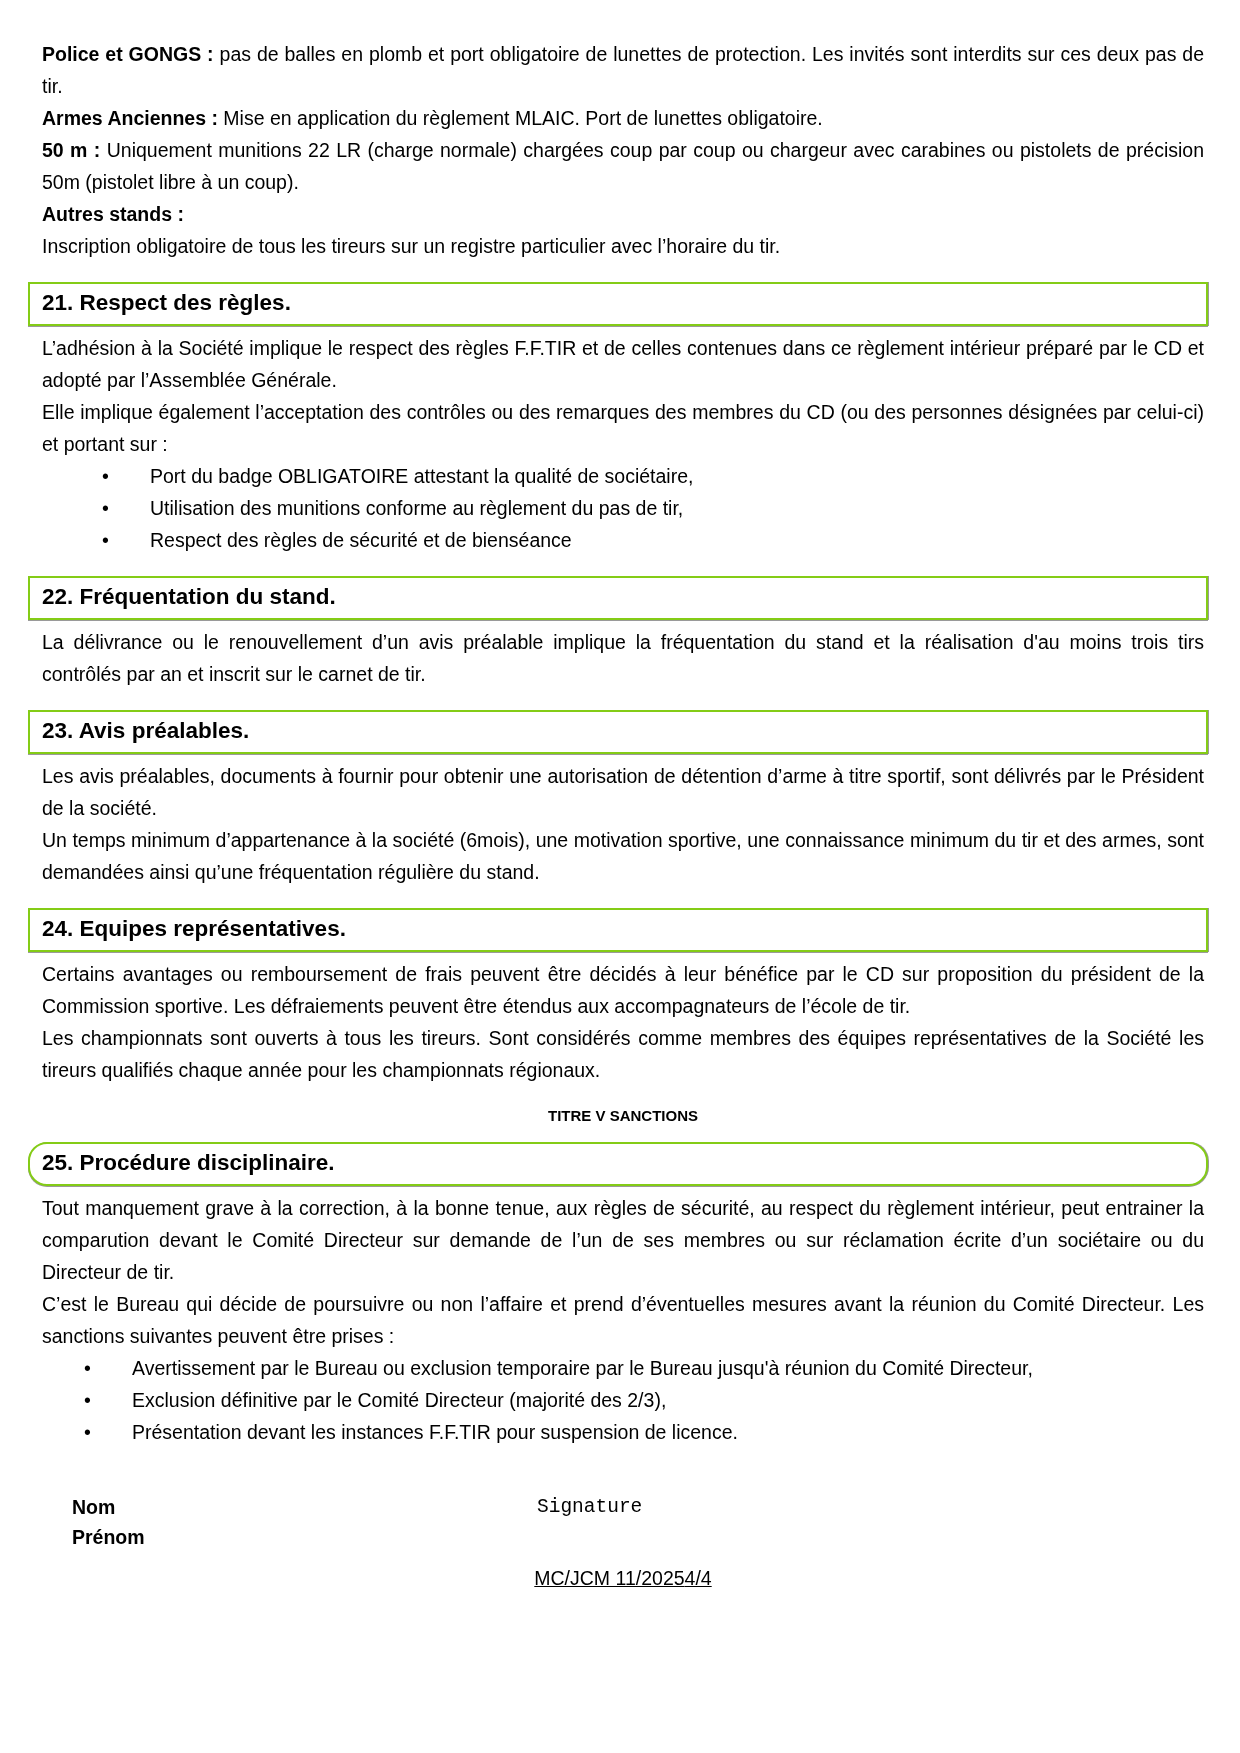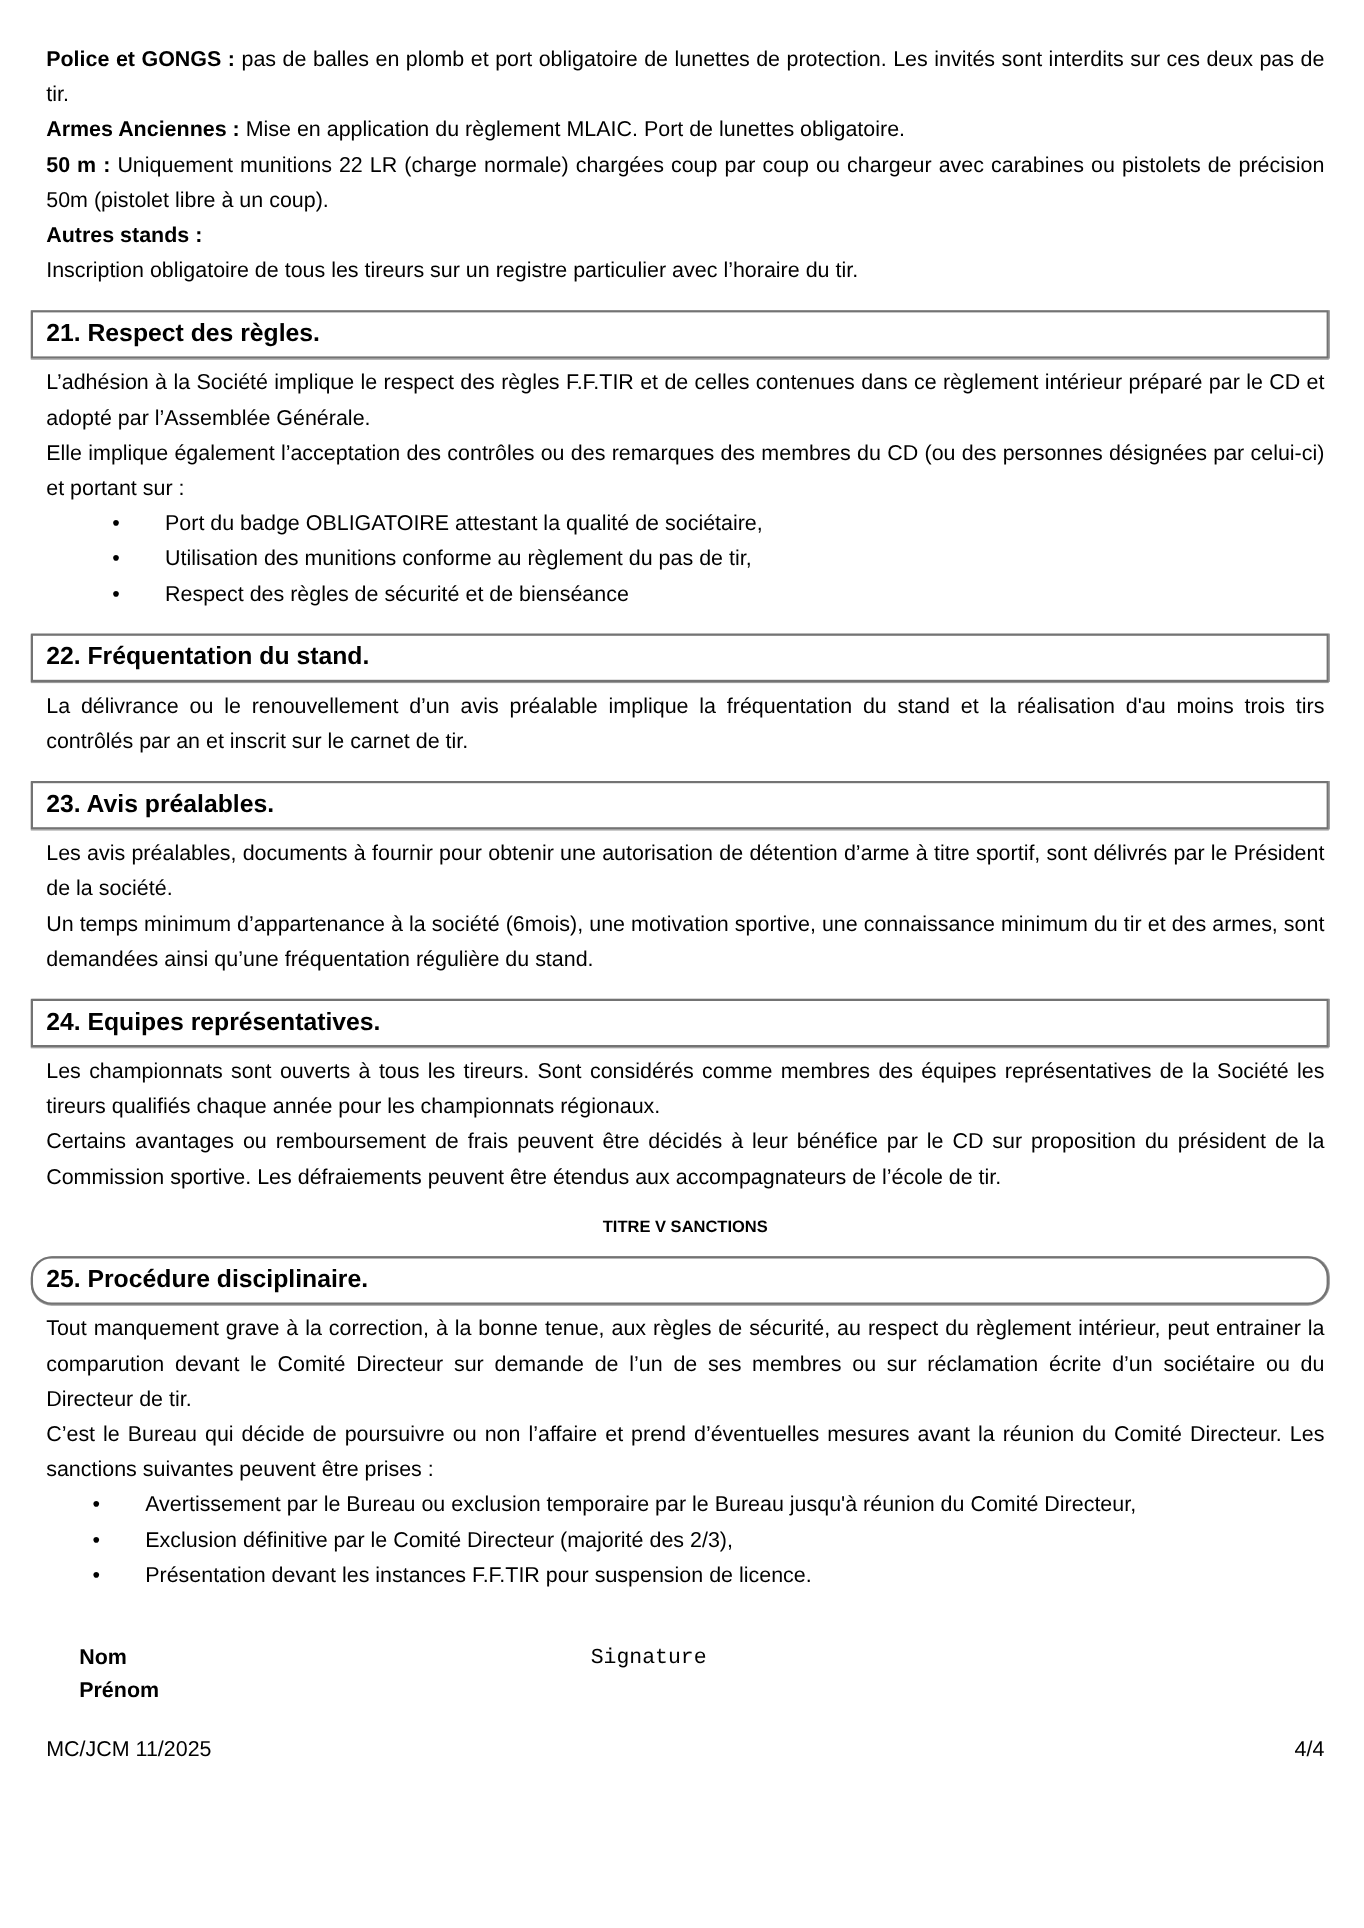--- a/index.html
+++ b/index.html
@@ -17,21 +17,21 @@
     font-size: 19.5px;
     line-height: 32px;
   }
   p.body-par {
     margin: 0;
     text-align: justify;
   }
   .lead { font-weight: bold; }
 
   .section-box {
-    border: 2px solid #737373;
+    border: 2px solid #84cc16;
     box-shadow: 0 1px 0 #9a9a9a, 1px 0 0 #9a9a9a;
     margin: 20px -4px 6px -14px;
     padding: 4px 10px 6px 12px;
     font-size: 22.5px;
     font-weight: bold;
     line-height: 30px;
     text-align: left;
     background: #fff;
   }
 
@@ -63,23 +63,24 @@
   .sig-block {
     margin-top: 44px;
     line-height: 30px;
   }
   .sig-row { display: flex; }
   .sig-left { width: 495px; padding-left: 30px; box-sizing: border-box; font-weight: bold; }
   .sig-mid { flex: 1; font-family: Liberation Mono, monospace; }
 
   .footer-row {
     display: flex;
-    justify-content: space-between;
-    margin-top: 26px;
+    justify-content: center;
+    margin-top: 14px;
     line-height: 24px;
+    text-decoration: underline;
   }
 </style>
 </head>
 <body>
 
 <div class="page">
 
   <p class="body-par"><span class="lead">Police et GONGS :</span><span> pas de balles en plomb et port obligatoire de lunettes de protection. Les invités sont interdits sur ces deux pas de tir.</span></p>
   <p class="body-par"><span class="lead">Armes Anciennes :</span><span> Mise en application du règlement MLAIC. Port de lunettes obligatoire.</span></p>
   <p class="body-par"><span class="lead">50 m :</span><span> Uniquement munitions 22 LR (charge normale) chargées coup par coup ou chargeur avec carabines ou pistolets de précision 50m (pistolet libre à un coup).</span></p>
@@ -96,22 +97,22 @@
   </ul>
 
   <div class="section-box"><span>22. Fréquentation du stand.</span></div>
   <p class="body-par">La délivrance ou le renouvellement d’un avis préalable implique la fréquentation du stand et la réalisation d'au moins trois tirs contrôlés par an et inscrit sur le carnet de tir.</p>
 
   <div class="section-box"><span>23. Avis préalables.</span></div>
   <p class="body-par">Les avis préalables, documents à fournir pour obtenir une autorisation de détention d’arme à titre sportif, sont délivrés par le Président de la société.</p>
   <p class="body-par">Un temps minimum d’appartenance à la société (6mois), une motivation sportive, une connaissance minimum du tir et des armes, sont demandées ainsi qu’une fréquentation régulière du stand.</p>
 
   <div class="section-box"><span>24. Equipes représentatives.</span></div>
+  <p class="body-par">Certains avantages ou remboursement de frais peuvent être décidés à leur bénéfice par le CD sur proposition du président de la Commission sportive. Les défraiements peuvent être étendus aux accompagnateurs de l’école de tir.</p>
   <p class="body-par">Les championnats sont ouverts à tous les tireurs. Sont considérés comme membres des équipes représentatives de la Société les tireurs qualifiés chaque année pour les championnats régionaux.</p>
-  <p class="body-par">Certains avantages ou remboursement de frais peuvent être décidés à leur bénéfice par le CD sur proposition du président de la Commission sportive. Les défraiements peuvent être étendus aux accompagnateurs de l’école de tir.</p>
 
   <div class="center-title">TITRE V SANCTIONS</div>
 
   <div class="section-box" style="margin-top:10px;border-radius:19px;"><span>25. Procédure disciplinaire.</span></div>
   <p class="body-par">Tout manquement grave à la correction, à la bonne tenue, aux règles de sécurité, au respect du règlement intérieur, peut entrainer la comparution devant le Comité Directeur sur demande de l’un de ses membres ou sur réclamation écrite d’un sociétaire ou du Directeur de tir.</p>
   <p class="body-par">C’est le Bureau qui décide de poursuivre ou non l’affaire et prend d’éventuelles mesures avant la réunion du Comité Directeur. Les sanctions suivantes peuvent être prises :</p>
   <ul class="bullets bullets-narrow">
     <li><span class="marker">•</span><span>Avertissement par le Bureau ou exclusion temporaire par le Bureau jusqu'à réunion du Comité Directeur,</span></li>
     <li><span class="marker">•</span><span>Exclusion définitive par le Comité Directeur (majorité des 2/3),</span></li>
     <li><span class="marker">•</span><span>Présentation devant les instances F.F.TIR pour suspension de licence.</span></li>

